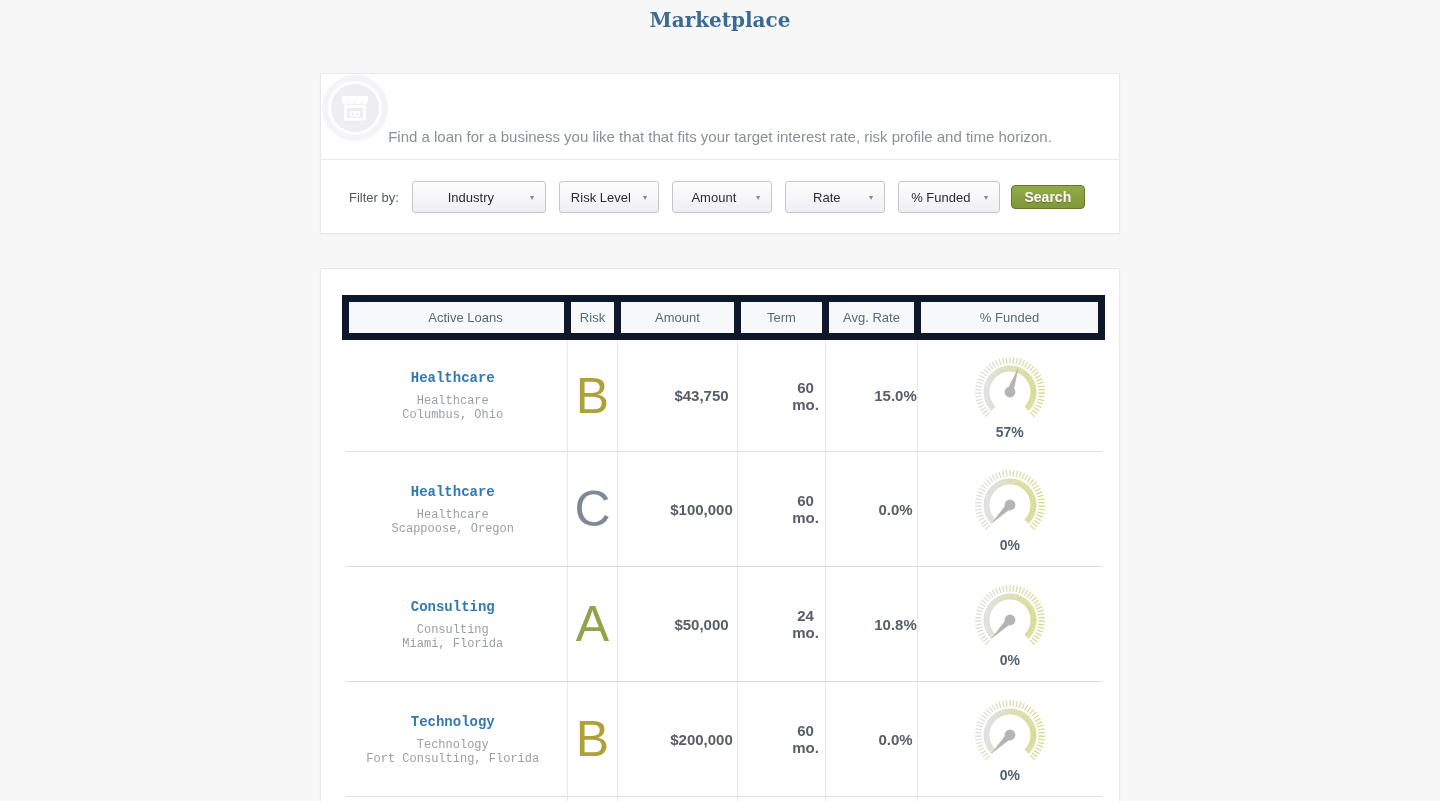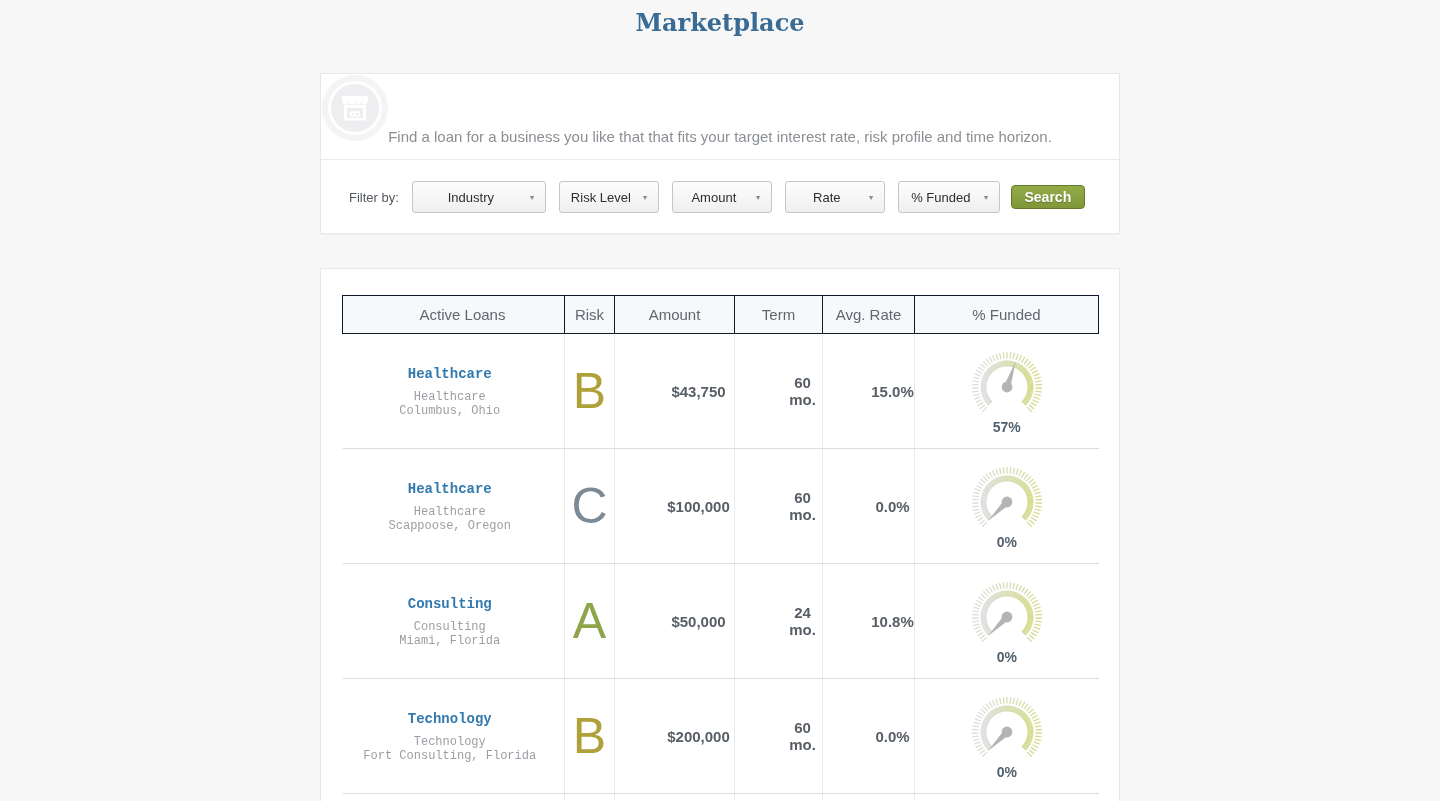--- a/index.html
+++ b/index.html
@@ -6,21 +6,21 @@
   html, body { width: 1440px; height: 801px; overflow: hidden; }
   body {
     background: #f7f7f8;
     font-family: "Liberation Sans", sans-serif;
     position: relative;
   }
   .page-title {
     position: absolute; top: 8px; left: 0; width: 100%;
     text-align: center;
     font-family: "DejaVu Serif", serif;
-    font-weight: bold; font-size: 24px; color: #3a6b94;
+    font-weight: bold; font-size: 20px; color: #3a6b94;
   }
   .card {
     position: absolute; left: 320px; width: 800px;
     background: #ffffff; border: 1px solid #e8e8eb;
     box-shadow: 0 1px 2px rgba(0,0,0,0.03);
   }
   .intro-card { top: 73px; height: 161px; }
   .table-card { top: 268px; height: 660px; }
 
   .badge { position: absolute; top: 0; left: 0; width: 68px; height: 68px; }
@@ -61,22 +61,22 @@
     text-shadow: 0 1px 1px rgba(0,0,0,0.25);
     cursor: pointer;
   }
 
   table.loans {
     position: absolute; top: 26px; left: 21px;
     width: 756px; border-collapse: collapse; table-layout: fixed;
   }
   table.loans th {
     height: 38px; background: #f7f8f9;
-    border: 1px solid #0f172a;
-    font-size: 15px; font-weight: normal; color: #5f6871;
+    border: 7px solid #0f172a;
+    font-size: 13px; font-weight: normal; color: #5f6871;
     text-align: center;
   }
   th.col-name { text-align: left; padding-left: 18px; }
   table.loans td {
     height: 115px; vertical-align: middle; text-align: center;
     border-bottom: 1px solid #dddddf;
     border-left: 1px solid #e8eaec;
     background: #fff;
   }
   table.loans td:first-child { border-left: none; font-family: Liberation Mono, monospace; }

